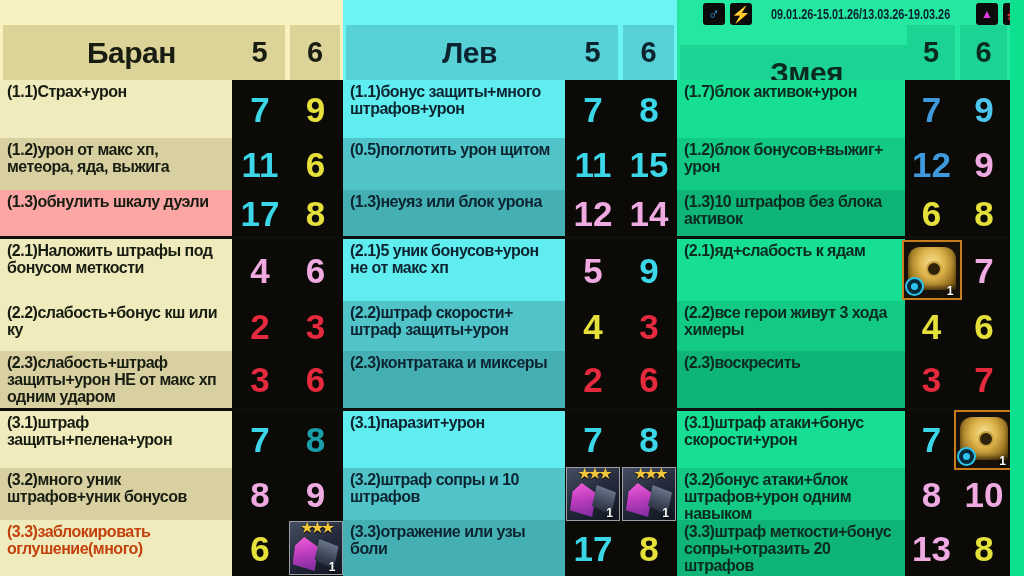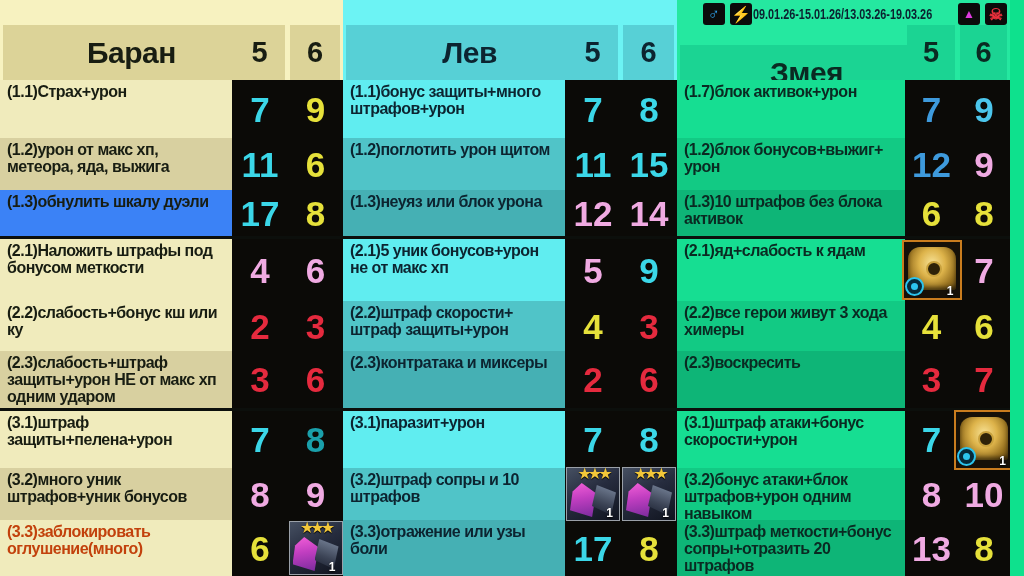--- a/index.html
+++ b/index.html
@@ -15,21 +15,21 @@
   .panel{position:absolute;background:#0b0a07;}
   .divline{position:absolute;background:#0c0f0c;}
   .cell{position:absolute;display:flex;align-items:center;justify-content:center;}
   .val{font-weight:bold;font-size:35px;line-height:1;}
   .edge{position:absolute;top:0;height:576px;}
   
   .topbar{position:absolute;top:2px;left:26px;height:24px;display:flex;align-items:center;}
   .tile{width:22px;height:22px;background:#0b0b0b;border-radius:3px;display:flex;
         align-items:center;justify-content:center;font-size:16px;font-weight:bold;flex:none;}
   .tile + .tile{margin-left:5px;}
-  .dates-box{width:201px;margin-left:1px;flex:none;overflow:visible;}
+  .dates-box{width:201px;margin-left:19px;flex:none;overflow:visible;}
   .dates-box span{display:inline-block;white-space:nowrap;font-weight:bold;font-size:15.5px;
         color:#0b2230;transform:scaleX(0.70);transform-origin:left center;}
   .tri{font-size:12px;}
   
   .hero-icon{position:relative;width:54px;height:54px;flex:none;
       background:linear-gradient(150deg,#465062 0%,#262c3e 45%,#10141f 100%);
       border:1px solid #9aa0a8;box-sizing:border-box;}
   .hero-icon .stars{position:absolute;top:-4px;left:0;right:0;text-align:center;
       color:#f2c73a;font-size:16px;letter-spacing:-4px;text-shadow:0 1px 1px #000;}
   .hero-icon .crystal{position:absolute;left:3px;bottom:3px;width:26px;height:34px;
@@ -74,21 +74,21 @@
       <div class="cell" style="top: 80px; height: 58px; left: 288px; width: 55px;">
         <span class="val" style="color: rgb(230, 225, 58);">9</span>
       </div>
       <div class="lbl" style="top: 138px; height: 52px; left: 0px; width: 232px; background: rgb(216, 208, 160); color: rgb(24, 29, 18);">(1.2)урон от макс хп, метеора, яда, выжига</div>
       <div class="cell" style="top: 138px; height: 52px; left: 232px; width: 56px;">
         <span class="val" style="color: rgb(59, 215, 232);">11</span>
       </div>
       <div class="cell" style="top: 138px; height: 52px; left: 288px; width: 55px;">
         <span class="val" style="color: rgb(230, 225, 58);">6</span>
       </div>
-      <div class="lbl" style="top: 190px; height: 46px; left: 0px; width: 232px; background: #3b82f6; color: rgb(24, 29, 18);">(1.3)обнулить шкалу дуэли</div>
+      <div class="lbl" style="top: 190px; height: 46px; left: 0px; width: 232px; background: #fca5a5; color: rgb(24, 29, 18);">(1.3)обнулить шкалу дуэли</div>
       <div class="cell" style="top: 190px; height: 46px; left: 232px; width: 56px;">
         <span class="val" style="color: rgb(59, 215, 232);">17</span>
       </div>
       <div class="cell" style="top: 190px; height: 46px; left: 288px; width: 55px;">
         <span class="val" style="color: rgb(230, 225, 58);">8</span>
       </div>
       <div class="lbl" style="top: 239px; height: 62px; left: 0px; width: 232px; background: rgb(240, 235, 188); color: rgb(24, 29, 18);">(2.1)Наложить штрафы под бонусом меткости</div>
       <div class="cell" style="top: 239px; height: 62px; left: 232px; width: 56px;">
         <span class="val" style="color: rgb(240, 170, 226);">4</span>
       </div>
@@ -146,21 +146,21 @@
       <div class="panel" style="left: 222px; width: 112px; top: 411px; height: 165px;"></div>
       <div class="divline" style="left: 0px; width: 334px; top: 236px; height: 3px;"></div>
       <div class="divline" style="left: 0px; width: 334px; top: 408px; height: 3px;"></div>
       <div class="lbl" style="top: 80px; height: 58px; left: 0px; width: 222px; background: rgb(96, 237, 240); color: rgb(12, 36, 48);">(1.1)бонус защиты+много штрафов+урон</div>
       <div class="cell" style="top: 80px; height: 58px; left: 222px; width: 56px;">
         <span class="val" style="color: rgb(59, 215, 232);">7</span>
       </div>
       <div class="cell" style="top: 80px; height: 58px; left: 278px; width: 56px;">
         <span class="val" style="color: rgb(59, 215, 232);">8</span>
       </div>
-      <div class="lbl" style="top: 138px; height: 52px; left: 0px; width: 222px; background: rgb(80, 196, 200); color: rgb(12, 36, 48);">(1.2)поглотить урон щитом</div>
+      <div class="lbl" style="top: 138px; height: 52px; left: 0px; width: 222px; background: rgb(80, 196, 200); color: rgb(12, 36, 48);">(0.5)поглотить урон щитом</div>
       <div class="cell" style="top: 138px; height: 52px; left: 222px; width: 56px;">
         <span class="val" style="color: rgb(59, 215, 232);">11</span>
       </div>
       <div class="cell" style="top: 138px; height: 52px; left: 278px; width: 56px;">
         <span class="val" style="color: rgb(59, 215, 232);">15</span>
       </div>
       <div class="lbl" style="top: 190px; height: 46px; left: 0px; width: 222px; background: rgb(69, 176, 180); color: rgb(12, 36, 48);">(1.3)неуяз или блок урона</div>
       <div class="cell" style="top: 190px; height: 46px; left: 222px; width: 56px;">
         <span class="val" style="color: rgb(240, 170, 226);">12</span>
       </div>

